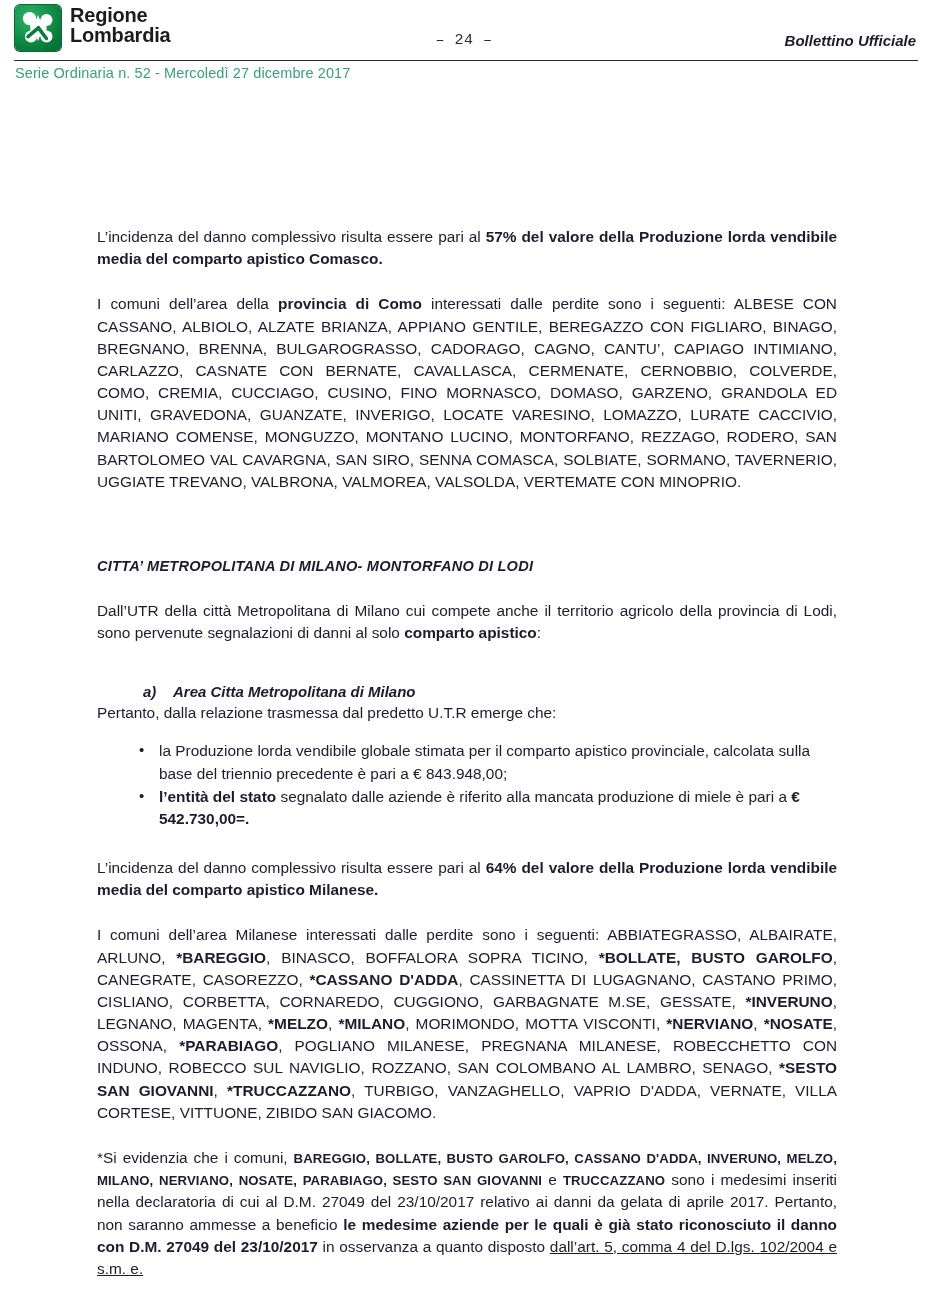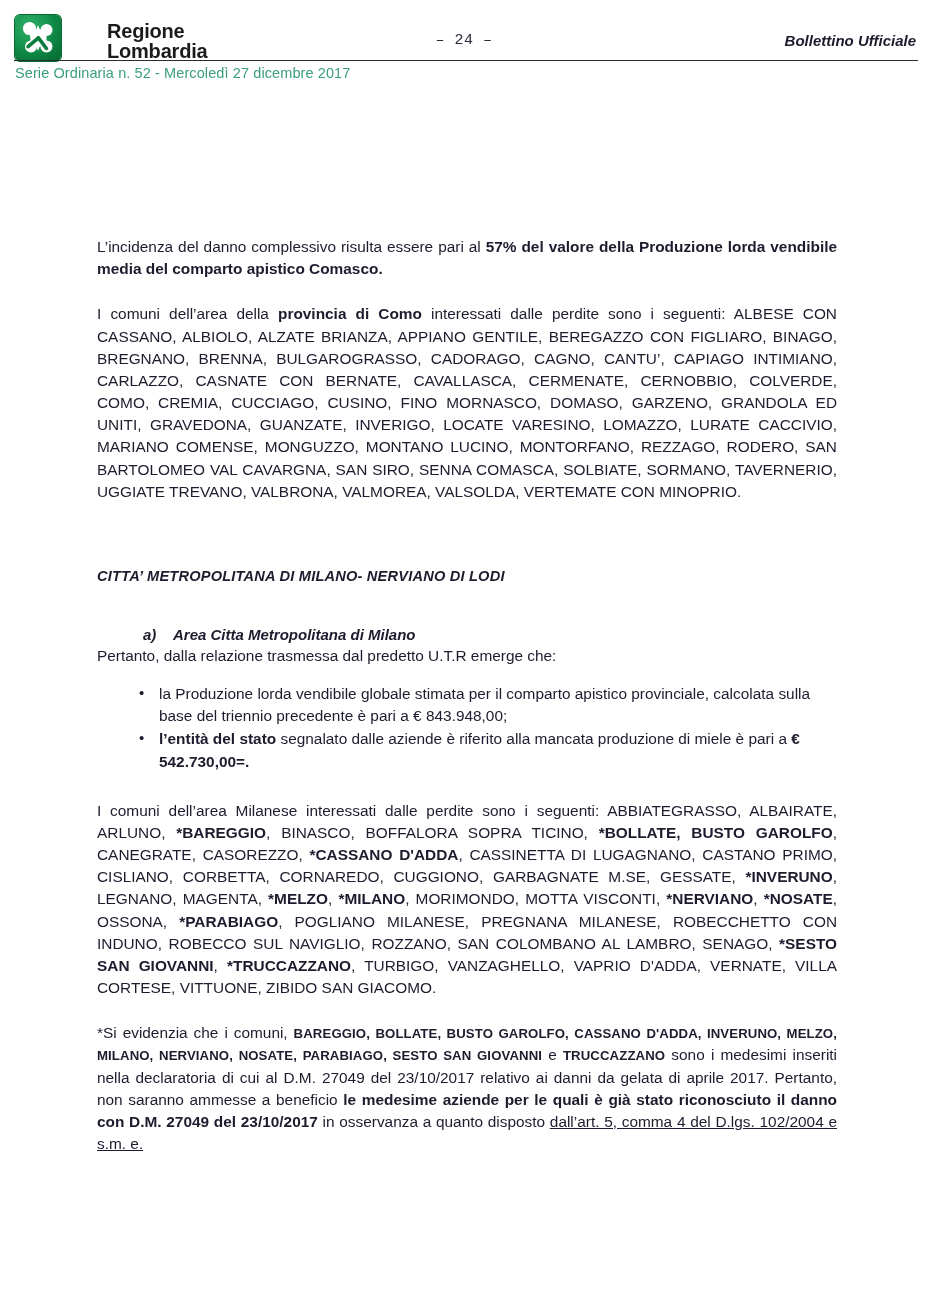--- a/index.html
+++ b/index.html
@@ -18,24 +18,23 @@
 
   
   .page-header {
     position: relative;
     height: 62px;
     padding: 0;
   }
   .logo-block {
     position: absolute;
     left: 15px;
-    top: 15px;
+    top: 5px;
     display: flex;
-    align-items: flex-end;
-    gap: 37px;
+    align-items: flex-start;
   }
   .logo-mark {
     width: 46px;
     height: 46px;
     border-radius: 5px;
     background: radial-gradient(circle at 30% 25%, #2fae68 0%, #17974f 38%, #0a7b3c 72%, #046a31 100%);
     position: relative;
     box-shadow: 0 0 0 1px #0a6b34;
     flex: 0 0 auto;
   }
@@ -87,21 +86,21 @@
     top: 65px;
     font-size: 14.5px;
     color: #3a9e7e;
     letter-spacing: 0.1px;
   }
 
   
   .content {
     position: absolute;
     left: 97px;
-    top: 236px;
+    top: 226px;
     width: 740px;
   }
   p.body-par {
     margin: 0 0 23px 0;
     font-size: 15.4px;
     line-height: 1.44;
     text-align: justify;
     text-justify: inter-word;
   }
   p.body-par:last-child { margin-bottom: 0; }
@@ -196,36 +195,38 @@
 <div class="serie-line">Serie Ordinaria n. 52 - Mercoledì 27 dicembre 2017</div>
 
 <div class="content">
 
   <p class="body-par"><span>L’incidenza del danno complessivo risulta essere pari al </span><span class="b">57% del valore della Produzione lorda vendibile media del comparto apistico Comasco.</span></p>
 
   <p class="body-par"><span>I comuni dell’area della </span><span class="b">provincia di Como</span><span> interessati dalle perdite sono i seguenti: ALBESE CON CASSANO, ALBIOLO, ALZATE BRIANZA, APPIANO GENTILE, BEREGAZZO CON FIGLIARO, BINAGO, BREGNANO, BRENNA, BULGAROGRASSO, CADORAGO, CAGNO, CANTU’, CAPIAGO INTIMIANO, CARLAZZO, CASNATE CON BERNATE, CAVALLASCA, CERMENATE, CERNOBBIO, COLVERDE, COMO, CREMIA, CUCCIAGO, CUSINO, FINO MORNASCO, DOMASO, GARZENO, GRANDOLA ED UNITI, GRAVEDONA, GUANZATE, INVERIGO, LOCATE VARESINO, LOMAZZO, LURATE CACCIVIO, MARIANO COMENSE, MONGUZZO, MONTANO LUCINO, MONTORFANO, REZZAGO, RODERO, SAN BARTOLOMEO VAL CAVARGNA, SAN SIRO, SENNA COMASCA, SOLBIATE, SORMANO, TAVERNERIO, UGGIATE TREVANO, VALBRONA, VALMOREA, VALSOLDA, VERTEMATE CON MINOPRIO.</span></p>
 
   <div class="spacer-lg"></div>
 
-  <div class="sec-heading">CITTA’ METROPOLITANA DI MILANO- NERVIANO DI LODI</div>
+  <div class="sec-heading">CITTA’ METROPOLITANA DI MILANO- MONTORFANO DI LODI</div>
 
   <div class="spacer-md"></div>
 
+  <p class="body-par"><span>Dall’UTR della città Metropolitana di Milano cui compete anche il territorio agricolo della provincia di Lodi, sono pervenute segnalazioni di danni al solo </span><span class="b">comparto apistico</span><span>:</span></p>
 
   <div class="spacer-sm"></div>
 
   <div class="sub-item"><span class="marker">a)</span><span>Area Citta Metropolitana di Milano</span></div>
 
   <p class="lead-line">Pertanto, dalla relazione trasmessa dal predetto U.T.R  emerge che:</p>
 
   <ul class="bullets">
     <li><span>la Produzione lorda vendibile globale stimata per il comparto apistico provinciale, calcolata sulla base del triennio precedente è pari a  € 843.948,00;</span></li>
     <li><span class="b">l’entità del stato</span><span> segnalato dalle aziende è riferito alla mancata produzione di miele è pari a  </span><span class="b">€ 542.730,00=.</span></li>
   </ul>
 
   <div class="spacer-md"></div>
 
+  <p class="body-par"><span>L’incidenza del danno complessivo risulta essere pari al </span><span class="b">64% del valore della Produzione lorda vendibile media del comparto apistico Milanese.</span></p>
 
   <p class="body-par"><span>I comuni dell’area Milanese interessati dalle perdite sono i seguenti: ABBIATEGRASSO, ALBAIRATE, ARLUNO, </span><span class="b">*BAREGGIO</span><span>, BINASCO, BOFFALORA SOPRA TICINO, </span><span class="b">*BOLLATE, BUSTO GAROLFO</span><span>, CANEGRATE, CASOREZZO, </span><span class="b">*CASSANO D'ADDA</span><span>, CASSINETTA DI LUGAGNANO, CASTANO PRIMO, CISLIANO, CORBETTA, CORNAREDO, CUGGIONO, GARBAGNATE M.SE, GESSATE, </span><span class="b">*INVERUNO</span><span>, LEGNANO, MAGENTA, </span><span class="b">*MELZO</span><span>, </span><span class="b">*MILANO</span><span>, MORIMONDO, MOTTA VISCONTI, </span><span class="b">*NERVIANO</span><span>, </span><span class="b">*NOSATE</span><span>, OSSONA, </span><span class="b">*PARABIAGO</span><span>, POGLIANO MILANESE, PREGNANA MILANESE, ROBECCHETTO CON INDUNO, ROBECCO SUL NAVIGLIO, ROZZANO, SAN COLOMBANO AL LAMBRO, SENAGO, </span><span class="b">*SESTO SAN GIOVANNI</span><span>, </span><span class="b">*TRUCCAZZANO</span><span>, TURBIGO, VANZAGHELLO, VAPRIO D'ADDA, VERNATE, VILLA CORTESE, VITTUONE, ZIBIDO SAN GIACOMO.</span></p>
 
   <p class="body-par note-par"><span>*Si evidenzia che i comuni, </span><span class="sc">BAREGGIO, BOLLATE, BUSTO GAROLFO, CASSANO D'ADDA, INVERUNO, MELZO, MILANO, NERVIANO, NOSATE, PARABIAGO, SESTO SAN GIOVANNI</span><span> e </span><span class="sc">TRUCCAZZANO</span><span> sono i medesimi inseriti nella declaratoria di cui al D.M. 27049 del 23/10/2017 relativo ai danni da gelata di aprile 2017. Pertanto, non saranno ammesse a beneficio </span><span class="b">le medesime aziende per le quali è già stato riconosciuto il danno con D.M. 27049 del 23/10/2017</span><span> in osservanza a quanto disposto </span><span class="ul-text">dall’art. 5, comma 4 del D.lgs. 102/2004 e s.m. e.</span></p>
 
 </div>
 
 </body></html>

